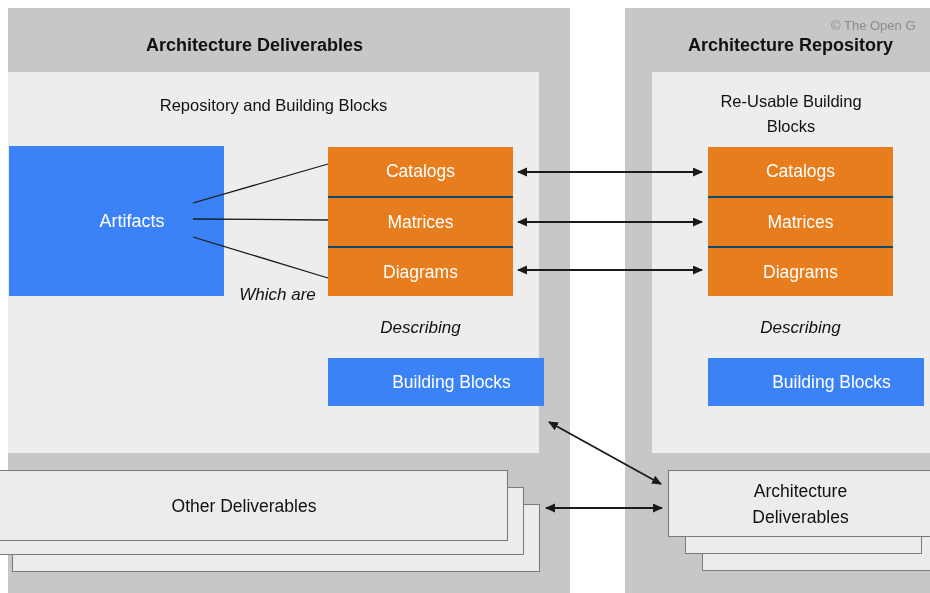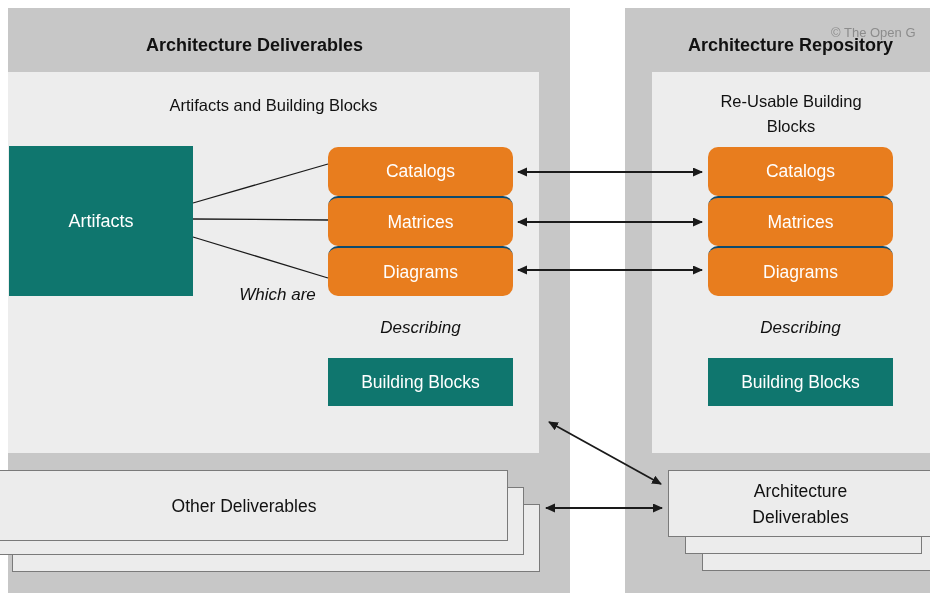--- a/index.html
+++ b/index.html
@@ -16,30 +16,29 @@
   .inner-box { background: #ededed; }
   .panel-title {
     font-size: 18px; font-weight: bold; text-align: center;
     white-space: nowrap; color: #111;
   }
   .section-title {
     font-size: 16.5px; text-align: center; color: #111;
     line-height: 25px; white-space: pre-line;
   }
   .orange-box {
-    background: #0f766e; color: #ffffff;
+    background: #3b82f6; color: #ffffff;
     display: flex; align-items: center; justify-content: center;
-    font-size: 17.5px; text-align: center;
+    font-size: 17.5px; text-align: center; padding-left: 31px;
   }
   .type-column { display: flex; flex-direction: column; }
   .type-row {
     background: #e87d1e; color: #ffffff; flex: 0 0 auto;
     display: flex; align-items: center; justify-content: center;
     font-size: 17.5px;
-    border-radius: 10px;
   }
   .type-row + .type-row { border-top: 2px solid #0c4a6e; }
   .italic-label {
     font-style: italic; font-size: 17px; text-align: center;
     color: #111; white-space: nowrap;
   }
   .deck-layer {
     background: #ececec; border: 1px solid #7a7a7a;
     box-sizing: border-box;
   }
@@ -54,29 +53,29 @@
   svg.connectors { pointer-events: none; }
 </style>
 </head>
 <body>
 
 <div class="canvas">
 
   <div class="abs panel" style="left:8px; top:8px; width:562px; height:585px;"></div>
   <div class="abs panel" style="left:625px; top:8px; width:305px; height:585px;"></div>
 
-  <div class="abs copyright" style="left:831px; top:25px;">© The Open G</div>
+  <div class="abs copyright" style="left:831px; top:18px;">© The Open G</div>
 
   <div class="abs panel-title" style="left:2px; top:35px; width:505px;">Architecture Deliverables</div>
   <div class="abs panel-title" style="left:628px; top:35px; width:325px;">Architecture Repository</div>
 
   <div class="abs inner-box" style="left:8px; top:72px; width:531px; height:381px;"></div>
   <div class="abs inner-box" style="left:652px; top:72px; width:278px; height:381px;"></div>
 
-  <div class="abs section-title" style="left:8px; top:93px; width:531px;">Artifacts and Building Blocks</div>
+  <div class="abs section-title" style="left:8px; top:93px; width:531px;">Repository and Building Blocks</div>
   <div class="abs section-title" style="left:652px; top:89px; width:278px;">Re-Usable Building
 Blocks</div>
 
   <div class="abs orange-box" style="left:9px; top:146px; width:184px; height:150px; font-size:18px;">Artifacts</div>
 
   <div class="abs type-column" style="left:328px; top:147px; width:185px; height:149px;">
     <div class="type-row" style="height:49px;">Catalogs</div>
     <div class="type-row" style="height:48px;">Matrices</div>
     <div class="type-row" style="height:48px;">Diagrams</div>
   </div>

